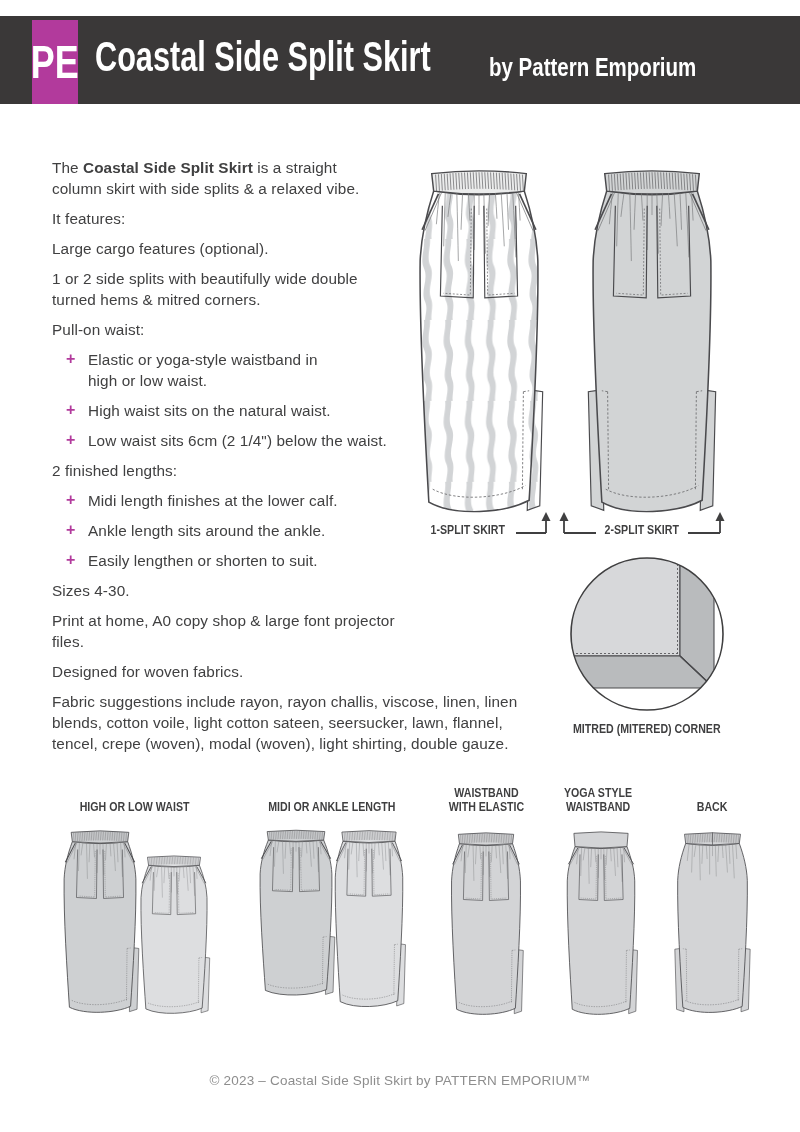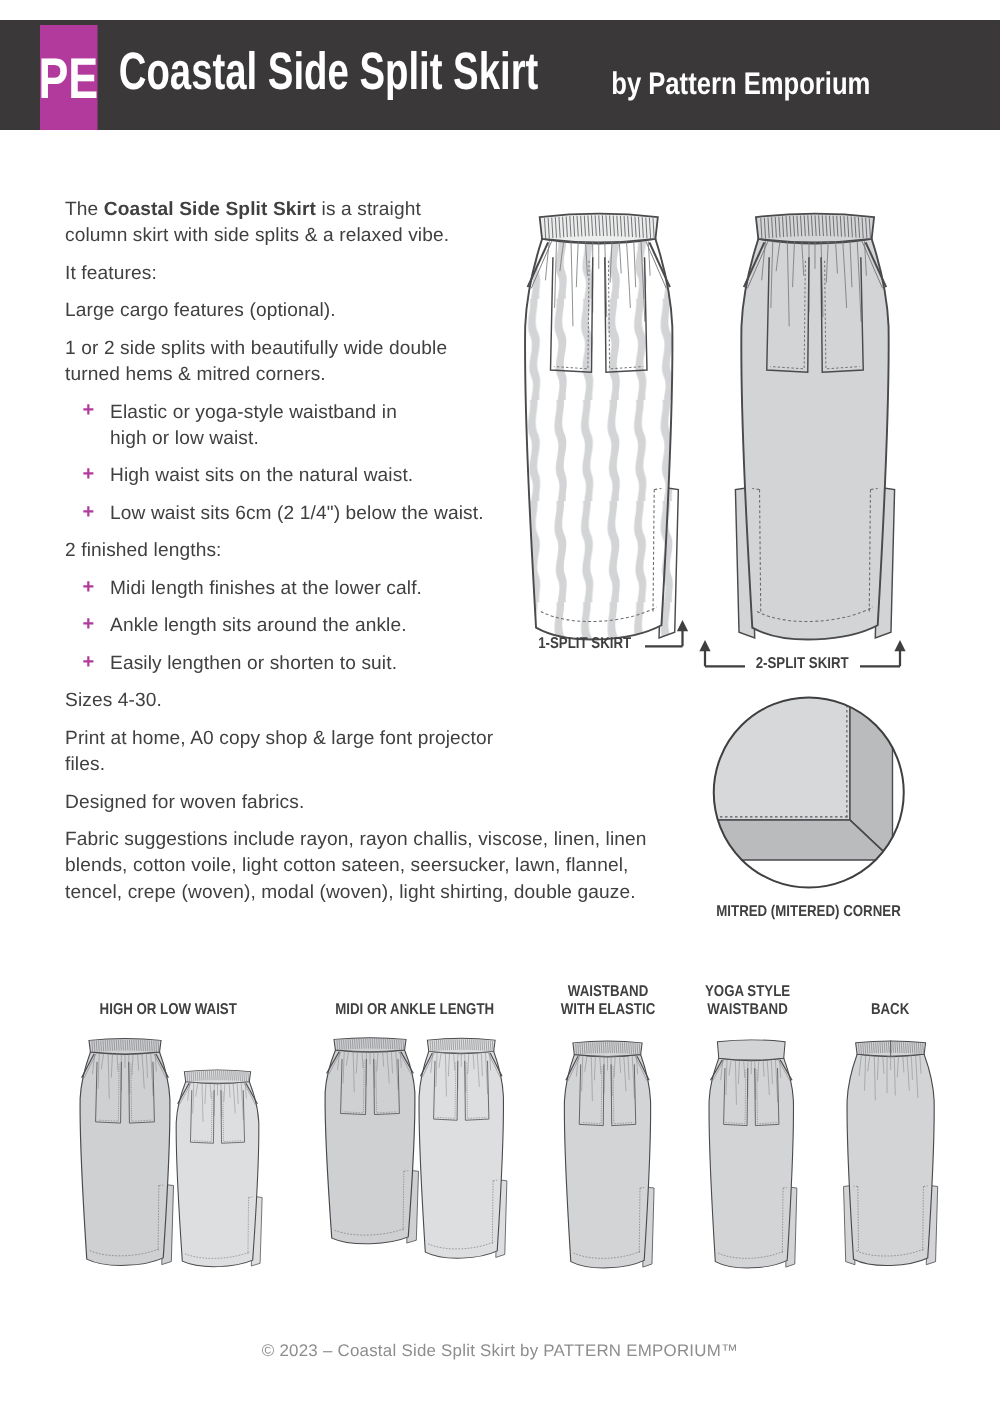--- a/index.html
+++ b/index.html
@@ -63,20 +63,21 @@
     </div>
   </div>
 
   <div class="intro" id="intro">
       <p><span>The </span><b>Coastal Side Split Skirt</b><span> is a straight
 column skirt with side splits &amp; a relaxed vibe.</span></p>
       <p>It features:</p>
       <p>Large cargo features (optional).</p>
       <p>1 or 2 side splits with beautifully wide double
 turned hems &amp; mitred corners.</p>
+      <p>Pull-on waist:</p>
       <div class="bullet"><span class="plus">+</span>Elastic or yoga-style waistband in
 high or low waist.</div>
       <div class="bullet"><span class="plus">+</span>High waist sits on the natural waist.</div>
       <div class="bullet"><span class="plus">+</span>Low waist sits 6cm (2 1/4") below the waist.</div>
       <p>2 finished lengths:</p>
       <div class="bullet"><span class="plus">+</span>Midi length finishes at the lower calf.</div>
       <div class="bullet"><span class="plus">+</span>Ankle length sits around the ankle.</div>
       <div class="bullet"><span class="plus">+</span>Easily lengthen or shorten to suit.</div>
       <p>Sizes 4-30.</p>
       <p>Print at home, A0 copy shop &amp; large font projector files.</p>
@@ -126,21 +127,21 @@
         <path d="M80,52 L79,152 L45,150 L47,52" fill="none" stroke="#4a4a4d" stroke-width="1.2"></path>
         <path d="M77,55 L76,149 L48,147" fill="none" stroke="#6b6b6e" stroke-width="0.8" stroke-dasharray="2,1.8"></path>
         <path d="M90,52 L91,152 L125,150 L123,52" fill="none" stroke="#4a4a4d" stroke-width="1.2"></path>
         <path d="M93,55 L94,149 L122,147" fill="none" stroke="#6b6b6e" stroke-width="0.8" stroke-dasharray="2,1.8"></path>
         <path d="M37,360 C62,374 110,370 133,356" fill="none" stroke="#6b6b6e" stroke-width="0.9" stroke-dasharray="2.5,2"></path>
         <path d="M131,254 L130,360 M131,254 L137,253" fill="none" stroke="#6b6b6e" stroke-width="0.9" stroke-dasharray="2.5,2"></path>
         <path d="M39,254 L40,360 M39,254 L33,253" fill="none" stroke="#6b6b6e" stroke-width="0.9" stroke-dasharray="2.5,2"></path>
       </svg>
     </div>
 
-  <div class="split-caption" style="left:424px;top:480px;height:26px;">
+  <div class="split-caption" style="left:424px;top:496px;height:26px;">
     <span class="cond">1-SPLIT SKIRT</span>
     <svg width="46" height="26" viewBox="0 0 46 26">
       <path d="M4,21 H34 M34,21 V8" stroke="#3f3f40" stroke-width="1.8" fill="none"></path>
       <polygon points="34,0 29.5,9 38.5,9" fill="#3f3f40"></polygon>
     </svg>
   </div>
   <div class="split-caption" style="left:556px;top:496px;height:26px;">
     <svg width="42" height="26" viewBox="0 0 42 26">
       <path d="M8,8 V21 M8,21 H40" stroke="#3f3f40" stroke-width="1.8" fill="none"></path>
       <polygon points="8,0 3.5,9 12.5,9" fill="#3f3f40"></polygon>

